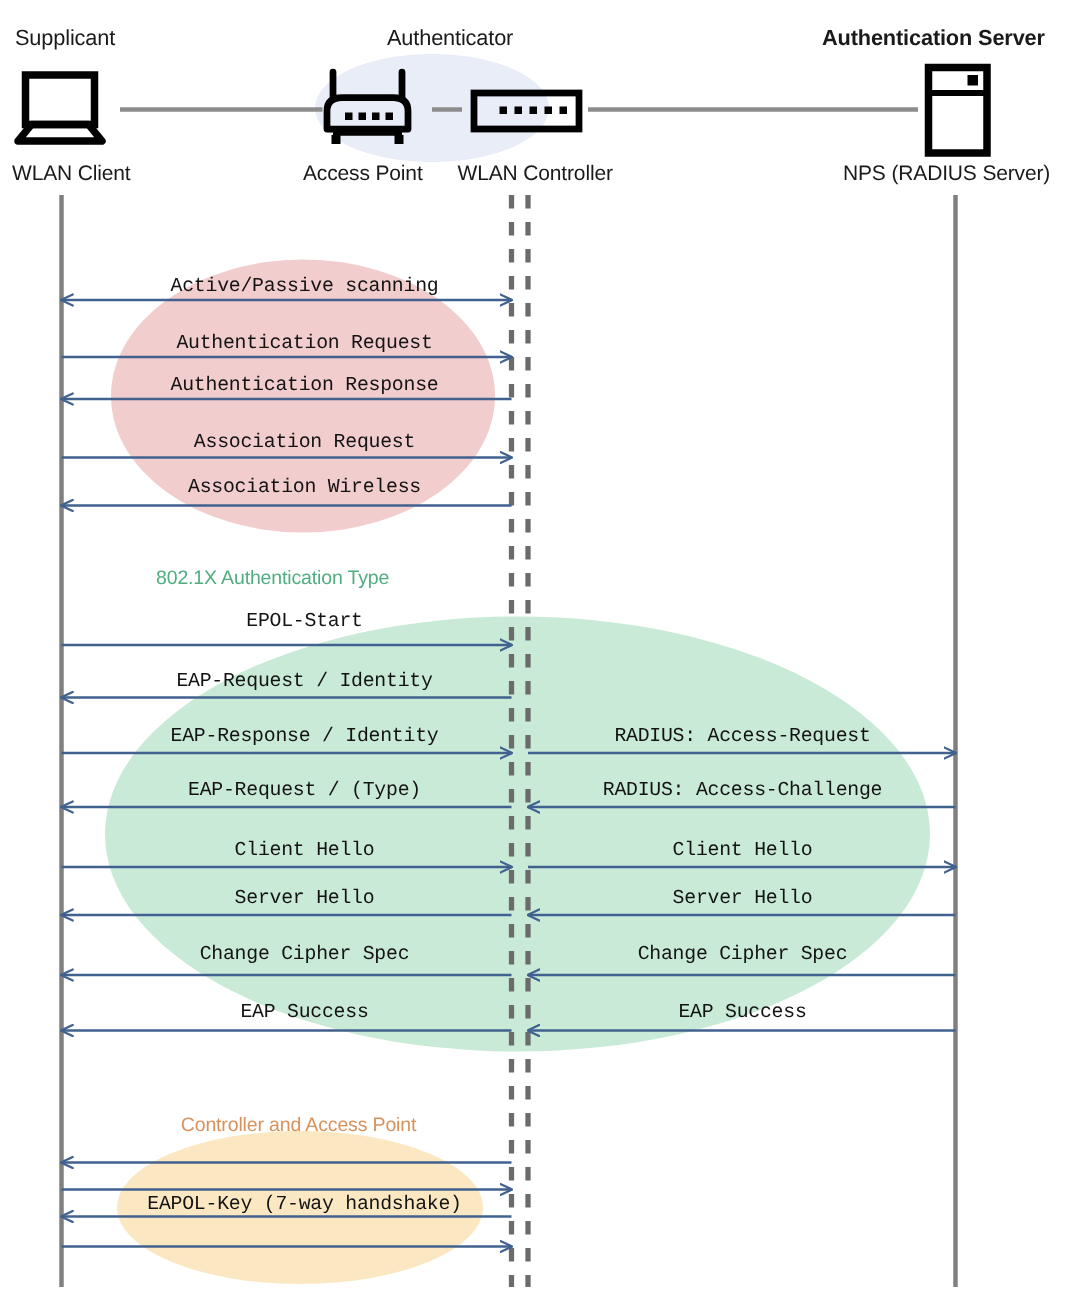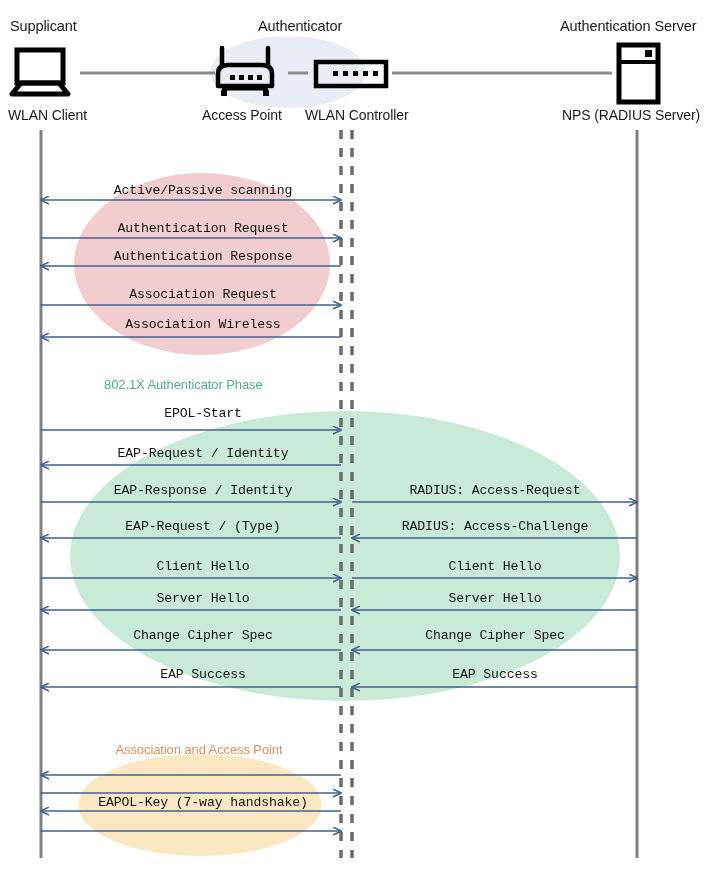--- a/index.html
+++ b/index.html
@@ -161,29 +161,29 @@
     <g stroke="#41628f" stroke-width="1.7">
       <line x1="41" y1="775" x2="341" y2="775" marker-start="url(#arrL)"></line>
       <line x1="41" y1="793" x2="341" y2="793" marker-end="url(#arrR)"></line>
       <line x1="41" y1="811" x2="341" y2="811" marker-start="url(#arrL)"></line>
       <line x1="41" y1="831" x2="341" y2="831" marker-end="url(#arrR)"></line>
     </g>
   </svg>
 
   <div class="hdr-label" style="left:10px; top:18px;">Supplicant</div>
   <div class="hdr-label" style="left:258px; top:18px;">Authenticator</div>
-  <div class="hdr-label" style="left:560px; top:18px;">Authentication Server</div>
+  <div class="hdr-label" style="left:548px; top:18px;font-weight:bold;">Authentication Server</div>
 
   <div class="node-label" style="left:8px; top:107px;">WLAN Client</div>
   <div class="node-label" style="left:202px; top:107px;">Access Point</div>
   <div class="node-label" style="left:305px; top:107px;">WLAN Controller</div>
   <div class="node-label" style="left:562px; top:107px;">NPS (RADIUS Server)</div>
 
-  <div class="phase-title" style="left:104px; top:375px; color:#4fae7f;">802.1X Authenticator Phase</div>
-  <div class="phase-title" style="left:104px; top:740px; width:190px; color:#d9915b;">Association and Access Point</div>
+  <div class="phase-title" style="left:104px; top:375px; color:#4fae7f;">802.1X Authentication Type</div>
+  <div class="phase-title" style="left:104px; top:740px; width:190px; color:#d9915b;">Controller and Access Point</div>
 
   <div class="msg-label" style="left:203px; top:183px;">Active/Passive scanning</div>
   <div class="msg-label" style="left:203px; top:221px;">Authentication Request</div>
   <div class="msg-label" style="left:203px; top:249px;">Authentication Response</div>
   <div class="msg-label" style="left:203px; top:287px;">Association Request</div>
   <div class="msg-label" style="left:203px; top:317px;">Association Wireless</div>
 
   <div class="msg-label" style="left:203px; top:406px;">EPOL-Start</div>
   <div class="msg-label" style="left:203px; top:446px;">EAP-Request / Identity</div>
   <div class="msg-label" style="left:203px; top:483px;">EAP-Response / Identity</div>

